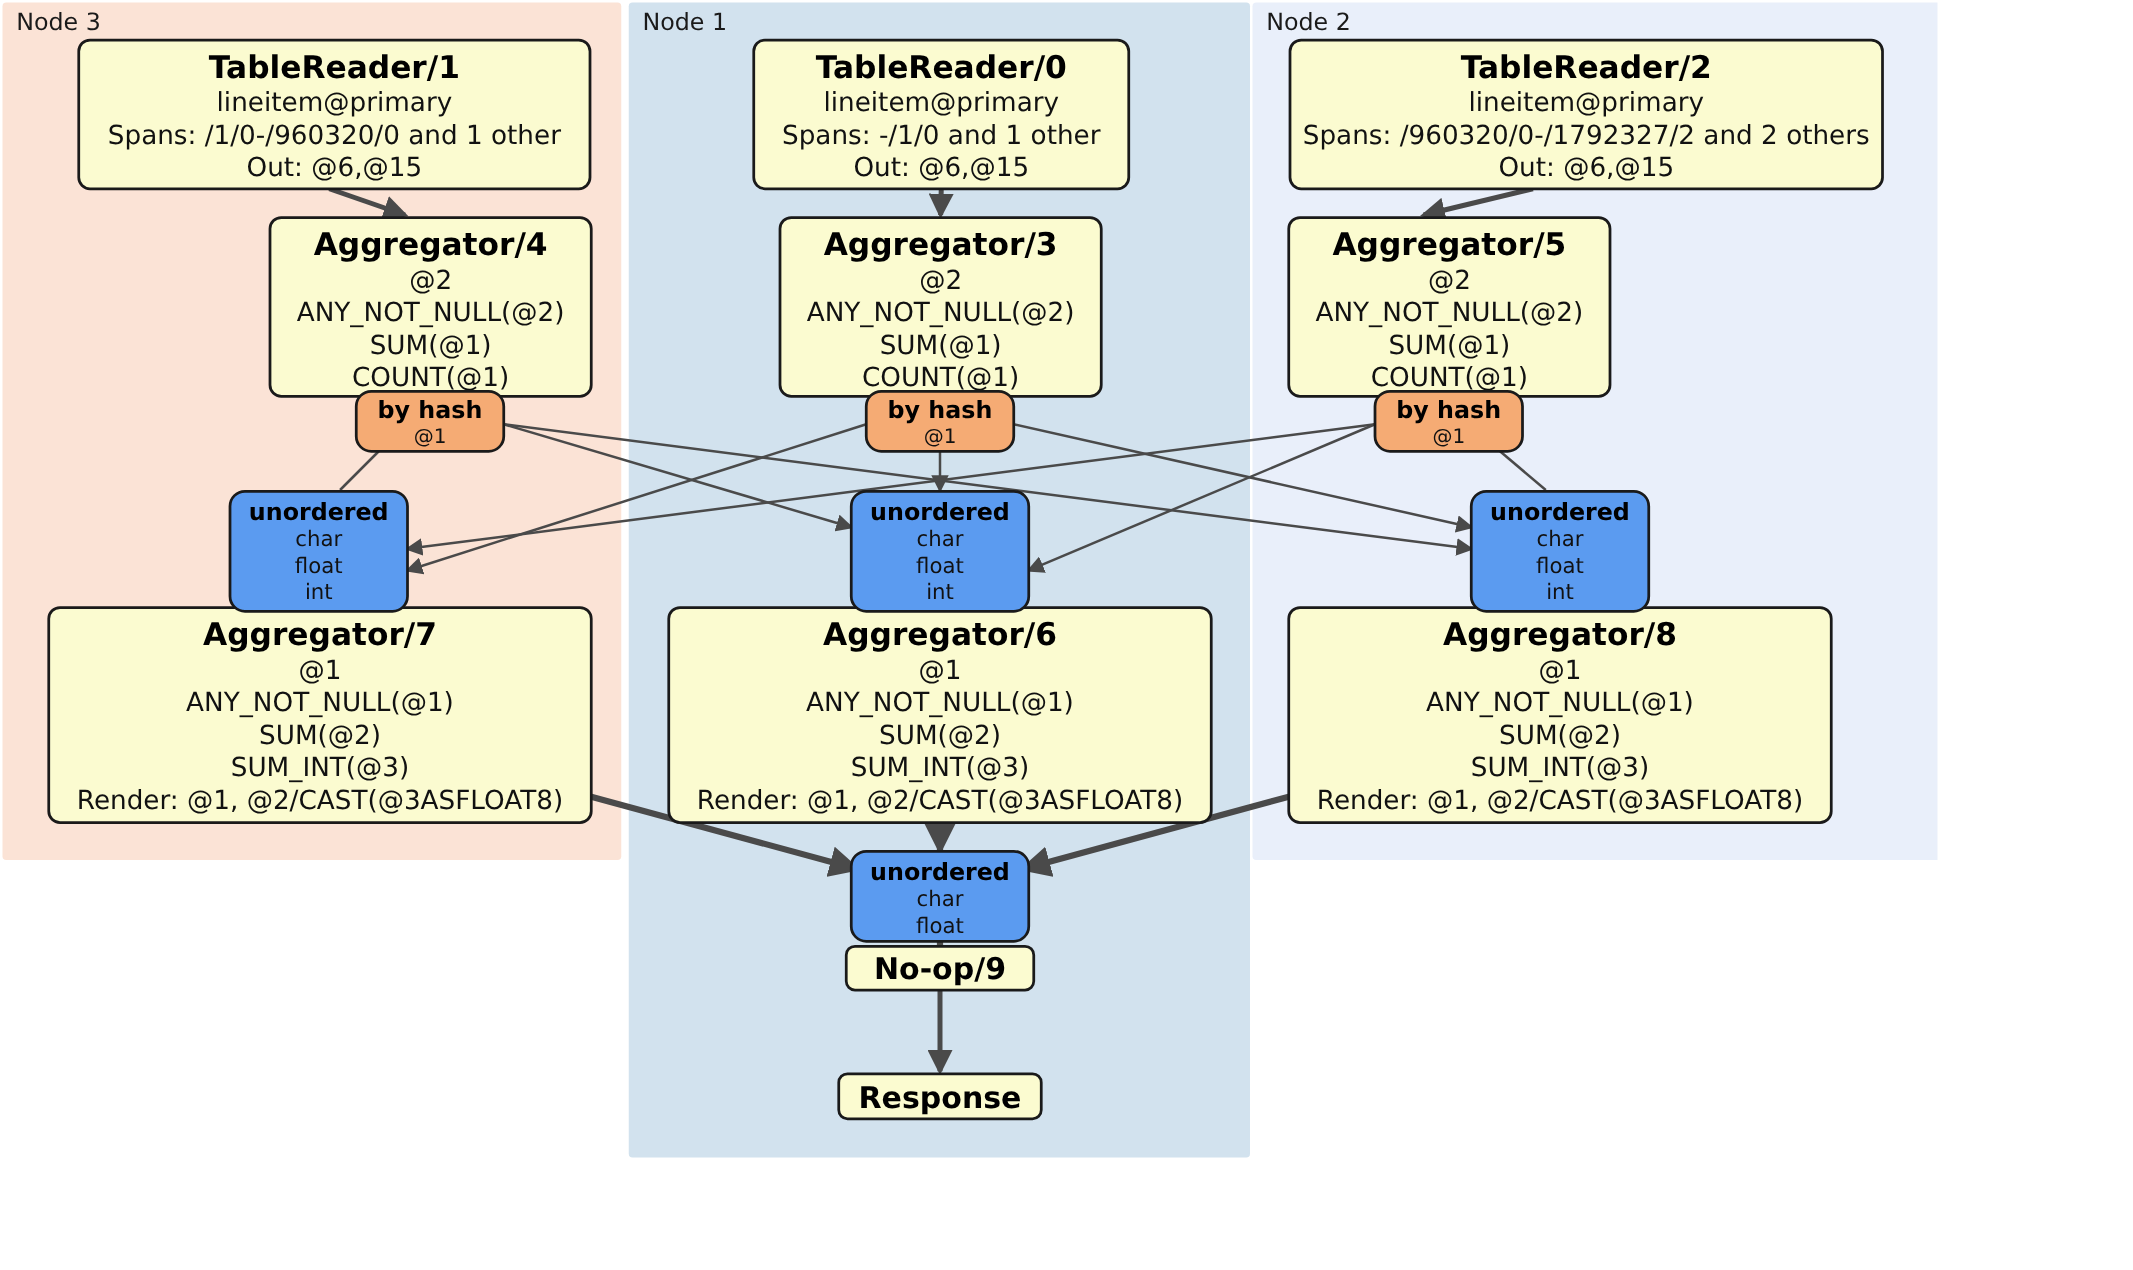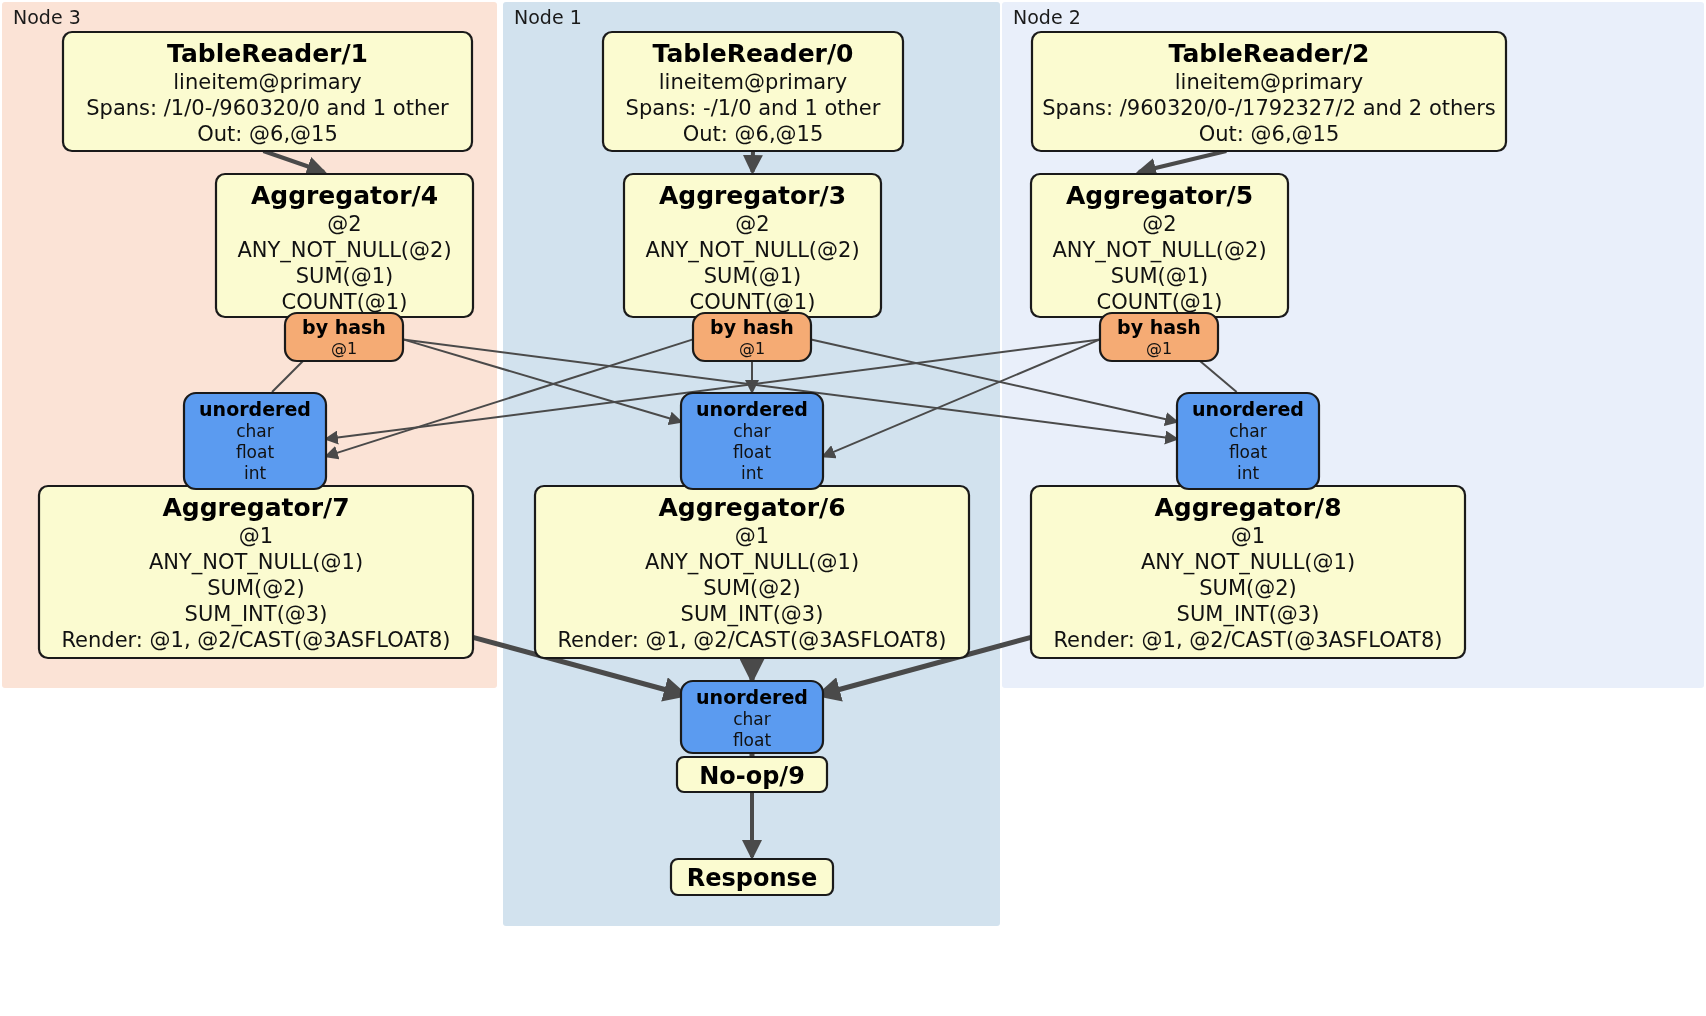--- a/index.html
+++ b/index.html
@@ -1,17 +1,17 @@
 <!DOCTYPE html>
 <html><head>
 <meta charset="utf-8">
 <style>
   html,body{margin:0;padding:0;background:#ffffff;}
   body{font-family:"DejaVu Sans","Liberation Sans",sans-serif;}
-  #stage{position:relative;width:1706px;height:1016px;overflow:hidden;background:#fff;}
+  #stage{position:relative;width:1550px;height:1016px;overflow:hidden;background:#fff;}
   svg{position:absolute;left:0;top:0;}
   .panel-label{font-size:19px;fill:#1a1a1a;font-family:"DejaVu Sans","Liberation Sans",sans-serif;}
   .proc-title{font-size:25px;font-weight:bold;fill:#000;font-family:"DejaVu Sans","Liberation Sans",sans-serif;}
   .proc-line{font-size:21px;fill:#111;font-family:"DejaVu Sans","Liberation Sans",sans-serif;}
   .router-title{font-size:19px;font-weight:bold;fill:#000;font-family:"DejaVu Sans","Liberation Sans",sans-serif;}
   .router-line{font-size:16px;fill:#111;font-family:"DejaVu Sans","Liberation Sans",sans-serif;}
   .sync-title{font-size:19px;font-weight:bold;fill:#000;font-family:"DejaVu Sans","Liberation Sans",sans-serif;}
   .sync-line{font-size:17px;fill:#111;font-family:"DejaVu Sans","Liberation Sans",sans-serif;}
   .noop-title{font-size:24px;font-weight:bold;fill:#000;font-family:"DejaVu Sans","Liberation Sans",sans-serif;}
   .procbox{fill:#fbfbd0;stroke:#1a1a1a;stroke-width:2.2;}

